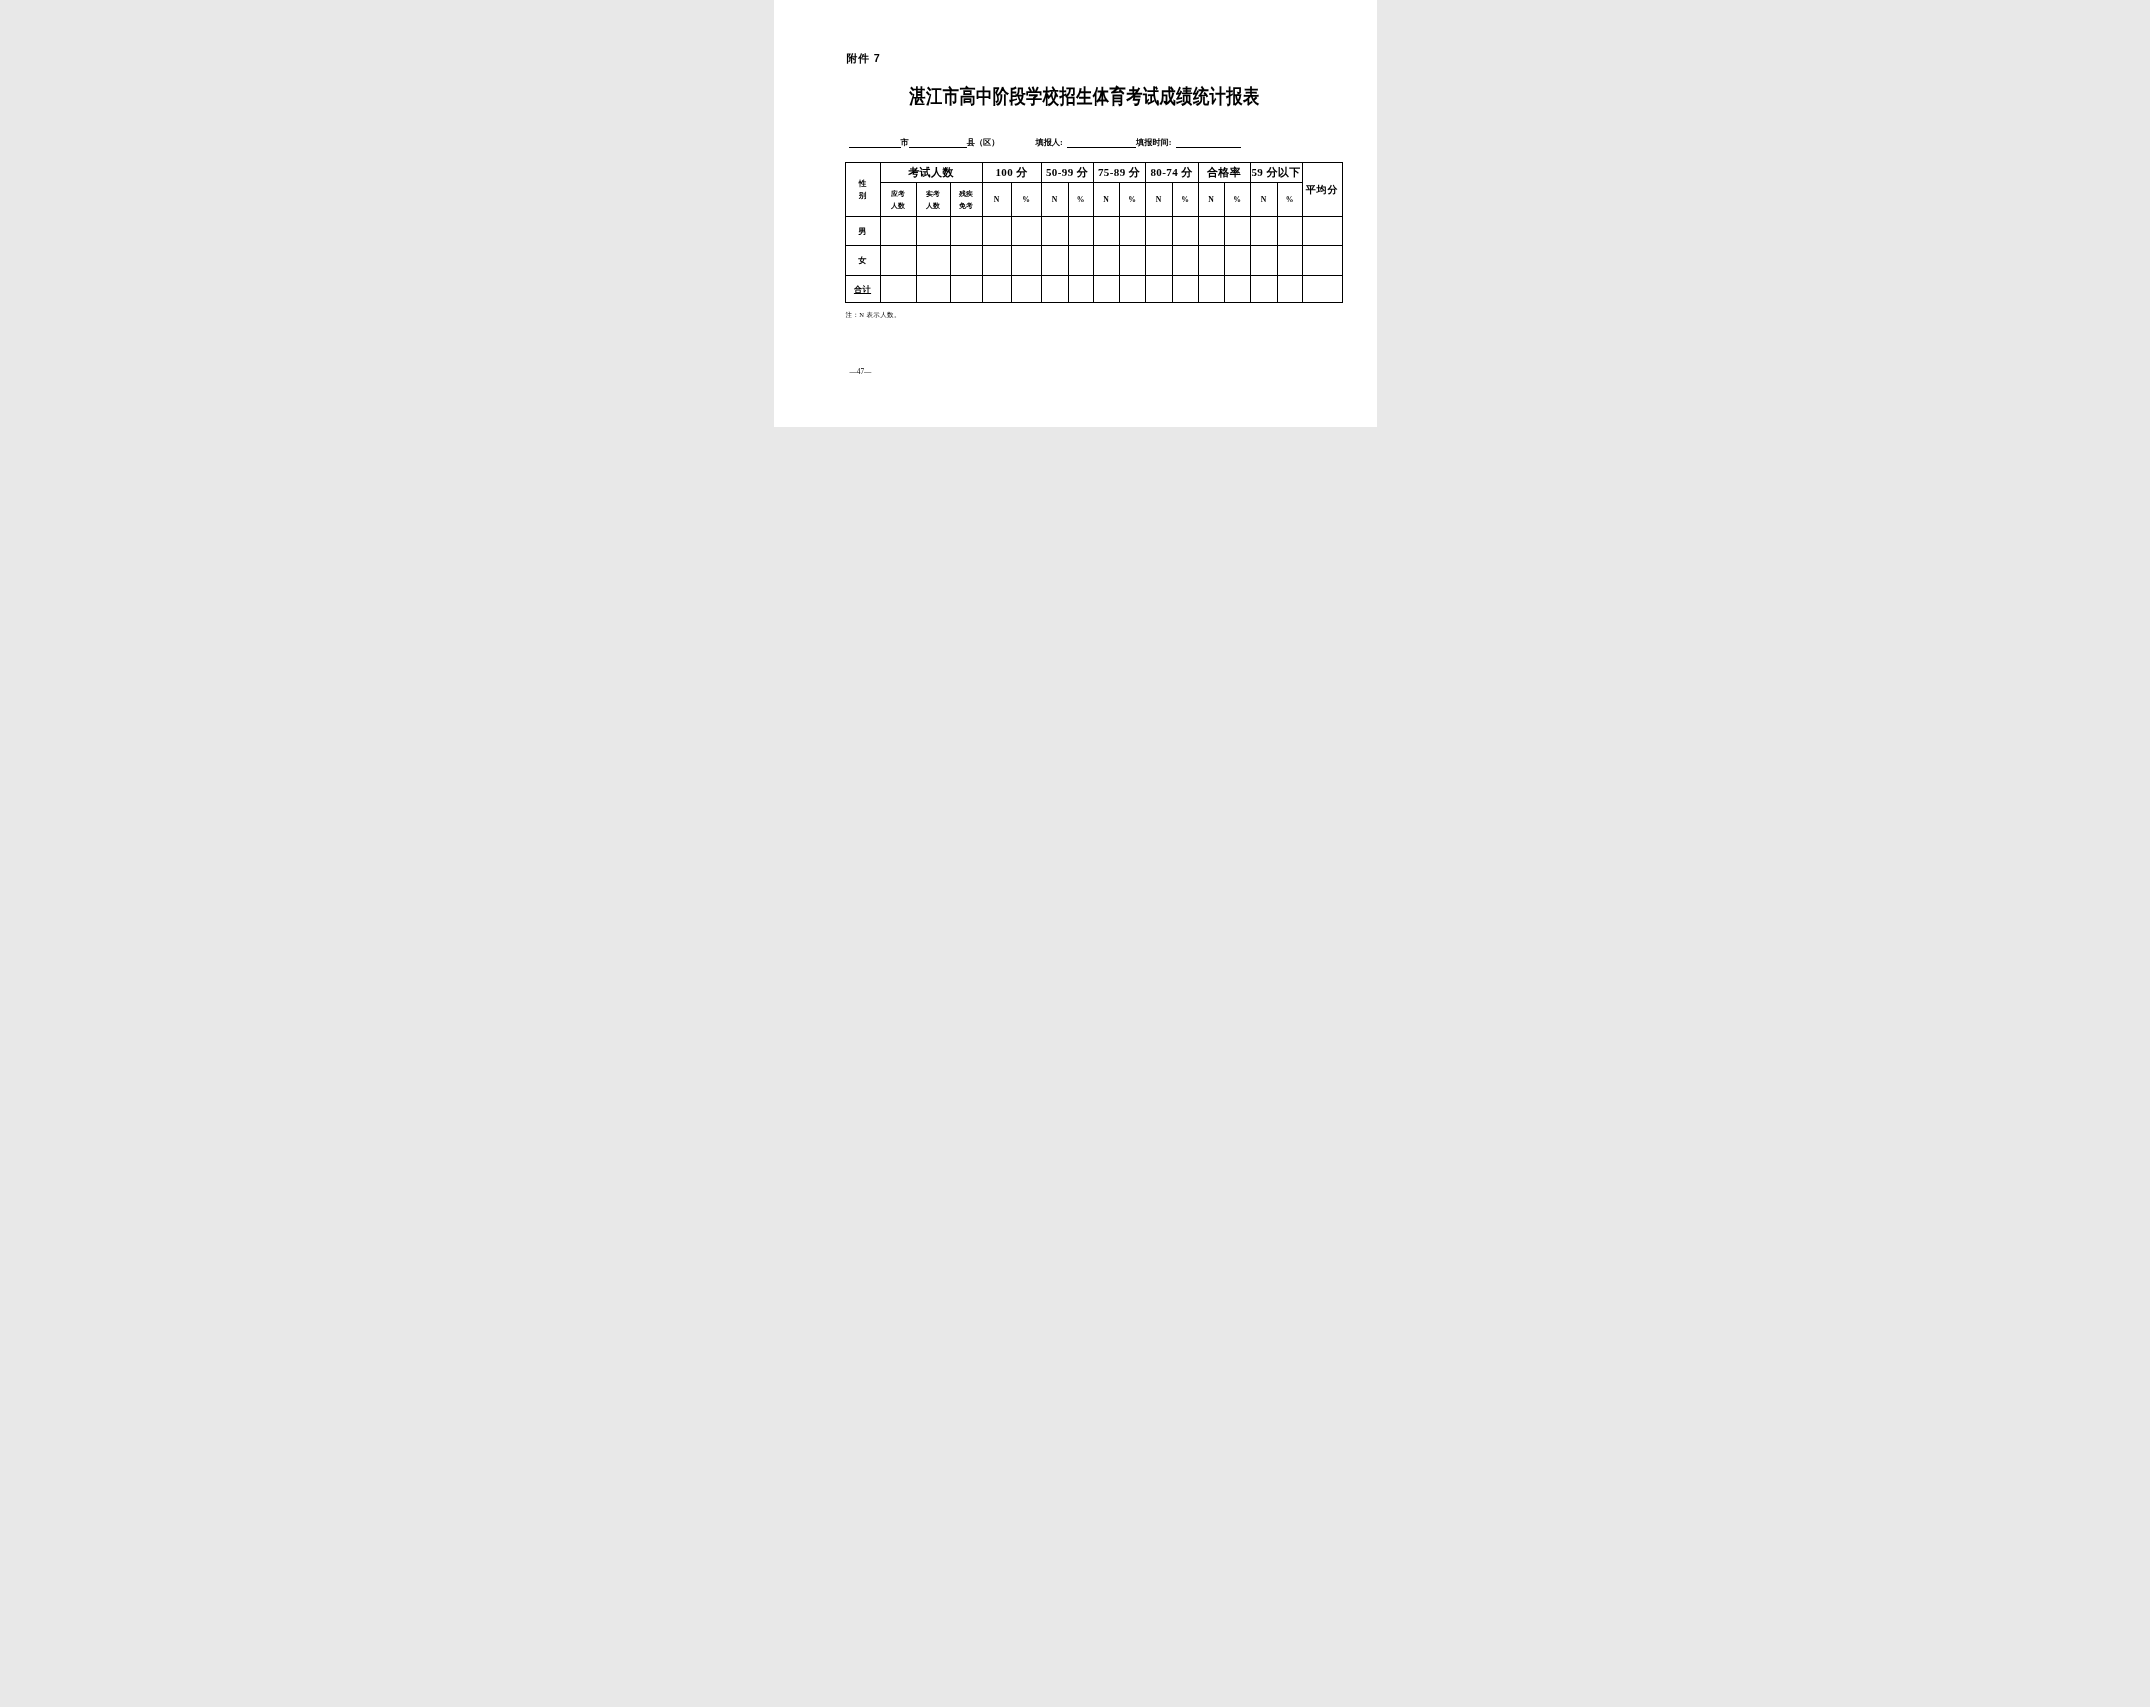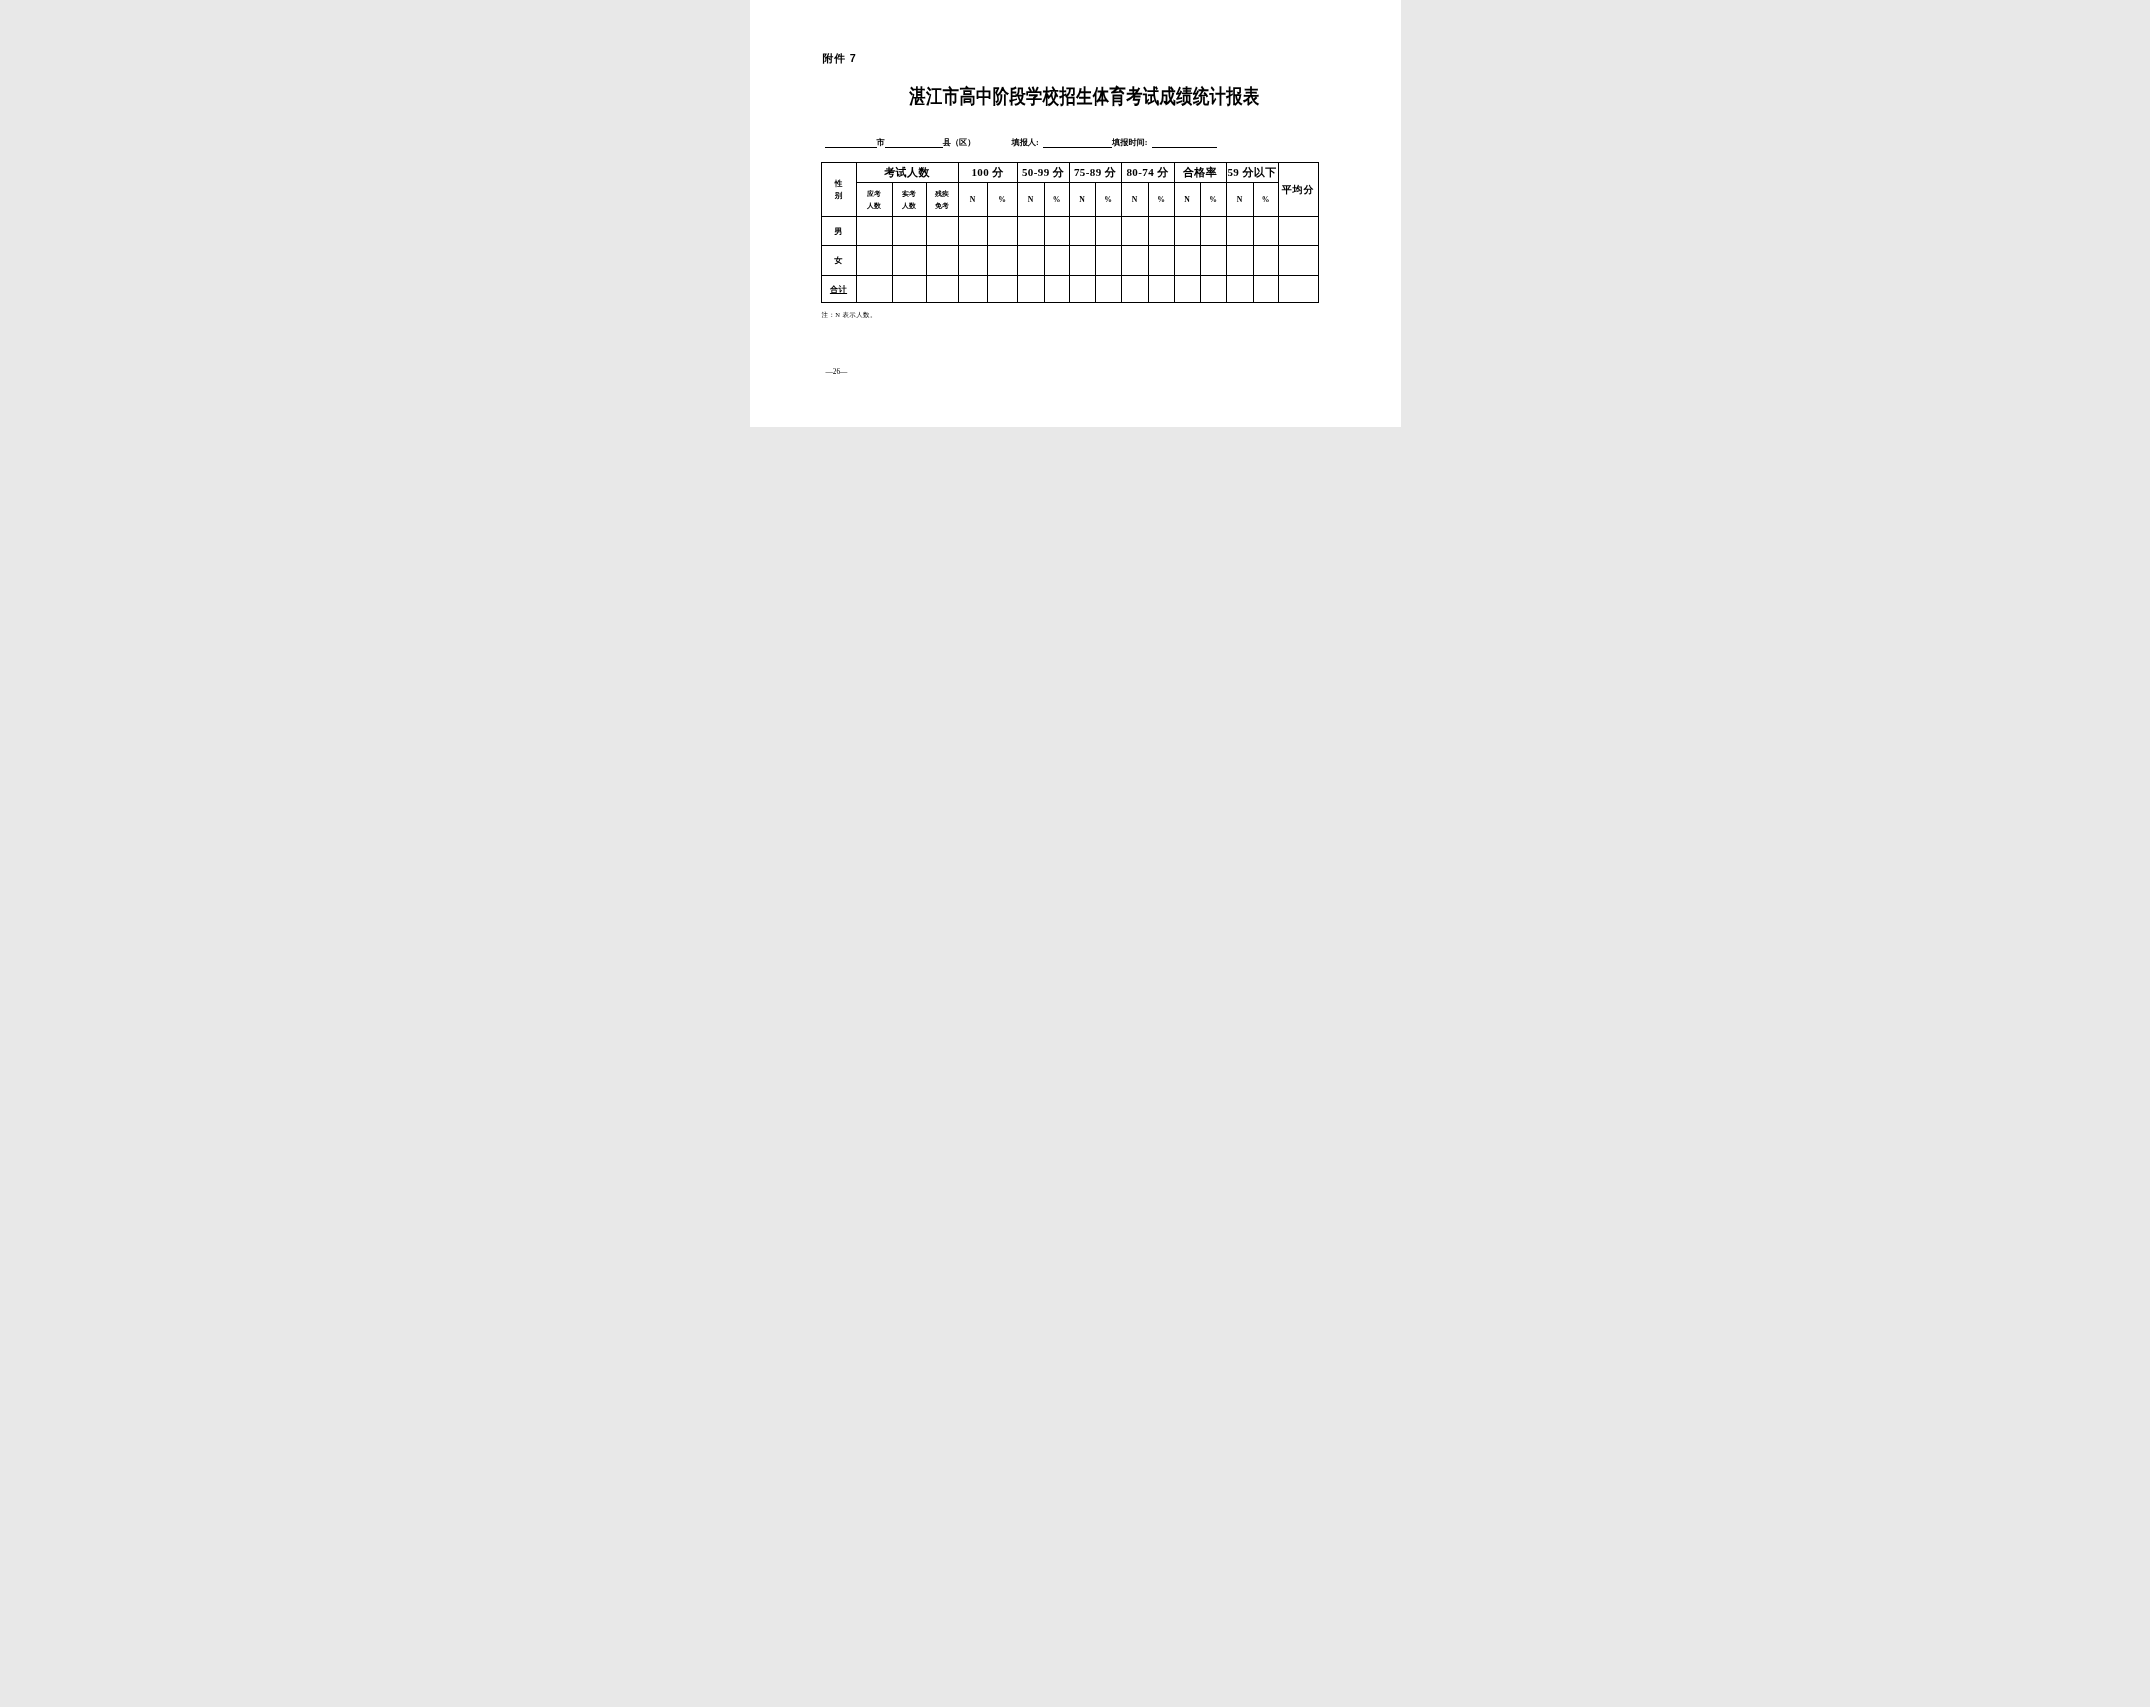--- a/index.html
+++ b/index.html
@@ -4,21 +4,20 @@
 <style>
   html,body{margin:0;padding:0;background:#e8e8e8;}
   .page{
     position:relative;
     width:603px;height:427px;
     background:#ffffff;
     margin:0 auto;
     overflow:hidden;
     color:#000;
     font-family:"Liberation Serif","DejaVu Serif",serif;
-    padding-left:48px;
   }
   .attachment{
     position:absolute;left:73px;top:52px;
     font-family:"Liberation Sans","DejaVu Sans",sans-serif;
     font-weight:bold;font-size:10.8px;letter-spacing:0.9px;
   }
   .title{
     position:absolute;left:0;right:0;top:85px;
     padding-left:19px;
     text-align:center;
@@ -208,16 +207,16 @@
             <td class="dc"></td>
             <td class="dc"></td>
             <td class="dc"></td>
         </tr>
       </tbody>
     </table>
   </div>
 
   <div class="note">注：N 表示人数。</div>
 
-  <div class="pagenum">—26—</div>
+  <div class="pagenum">—47—</div>
 
 </div>
 
 
 </body></html>

